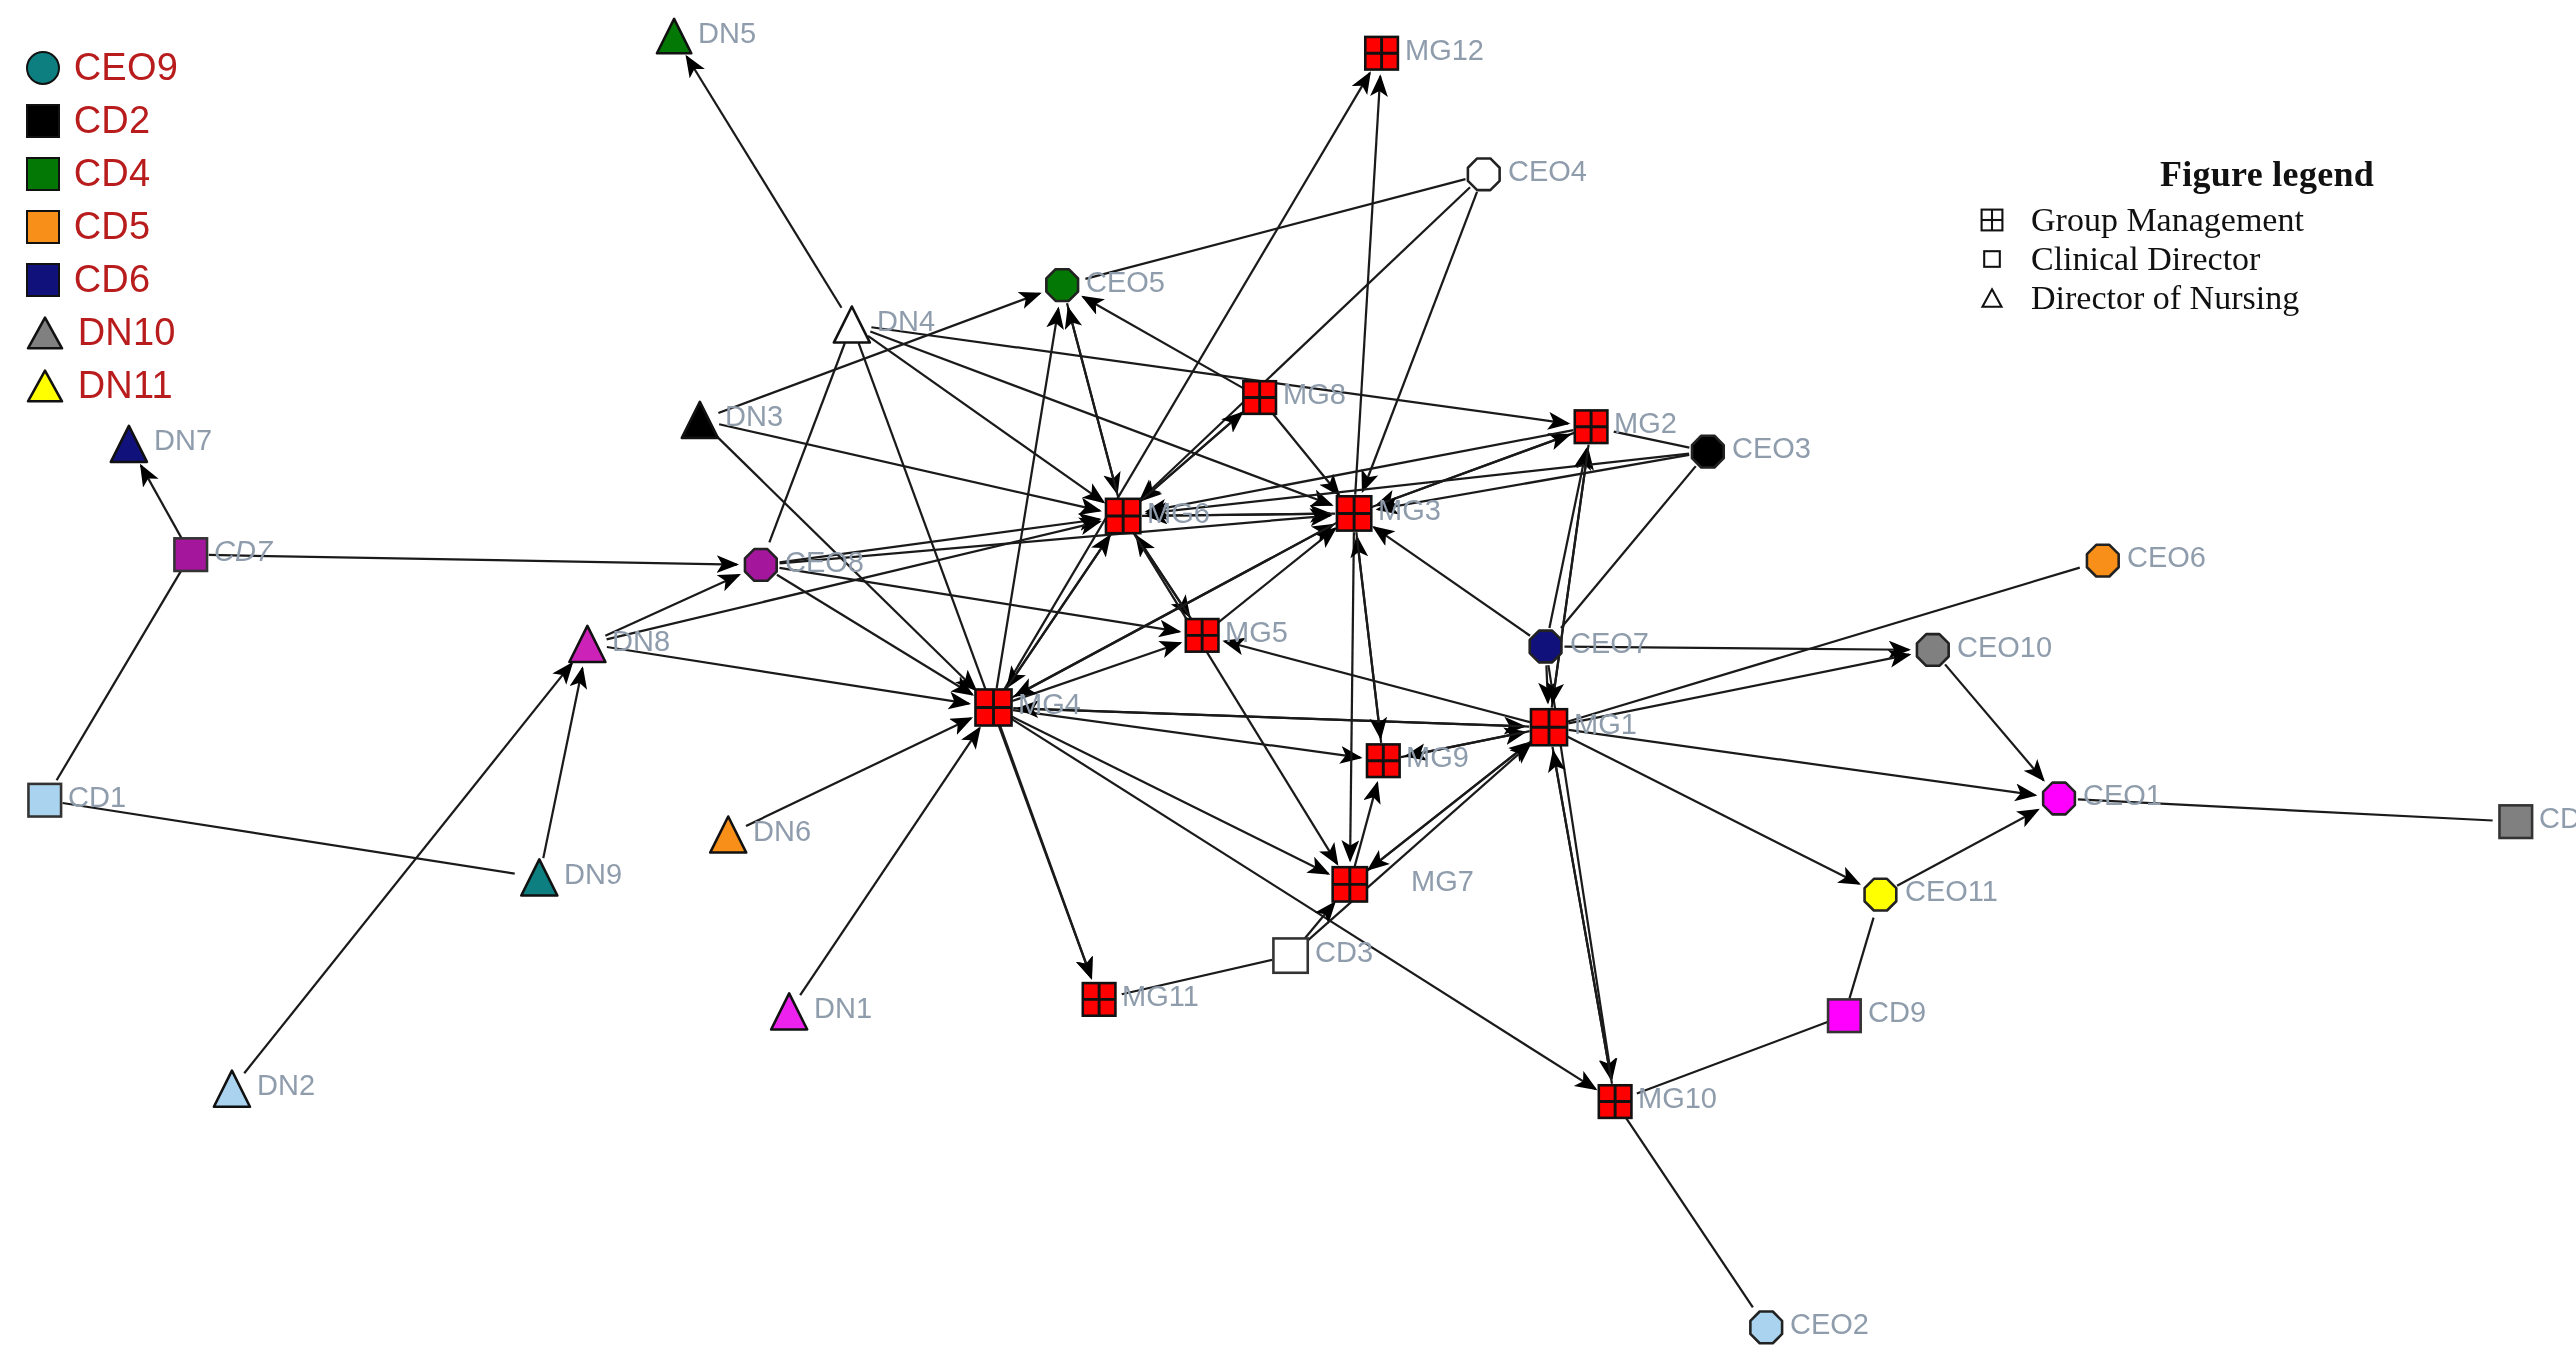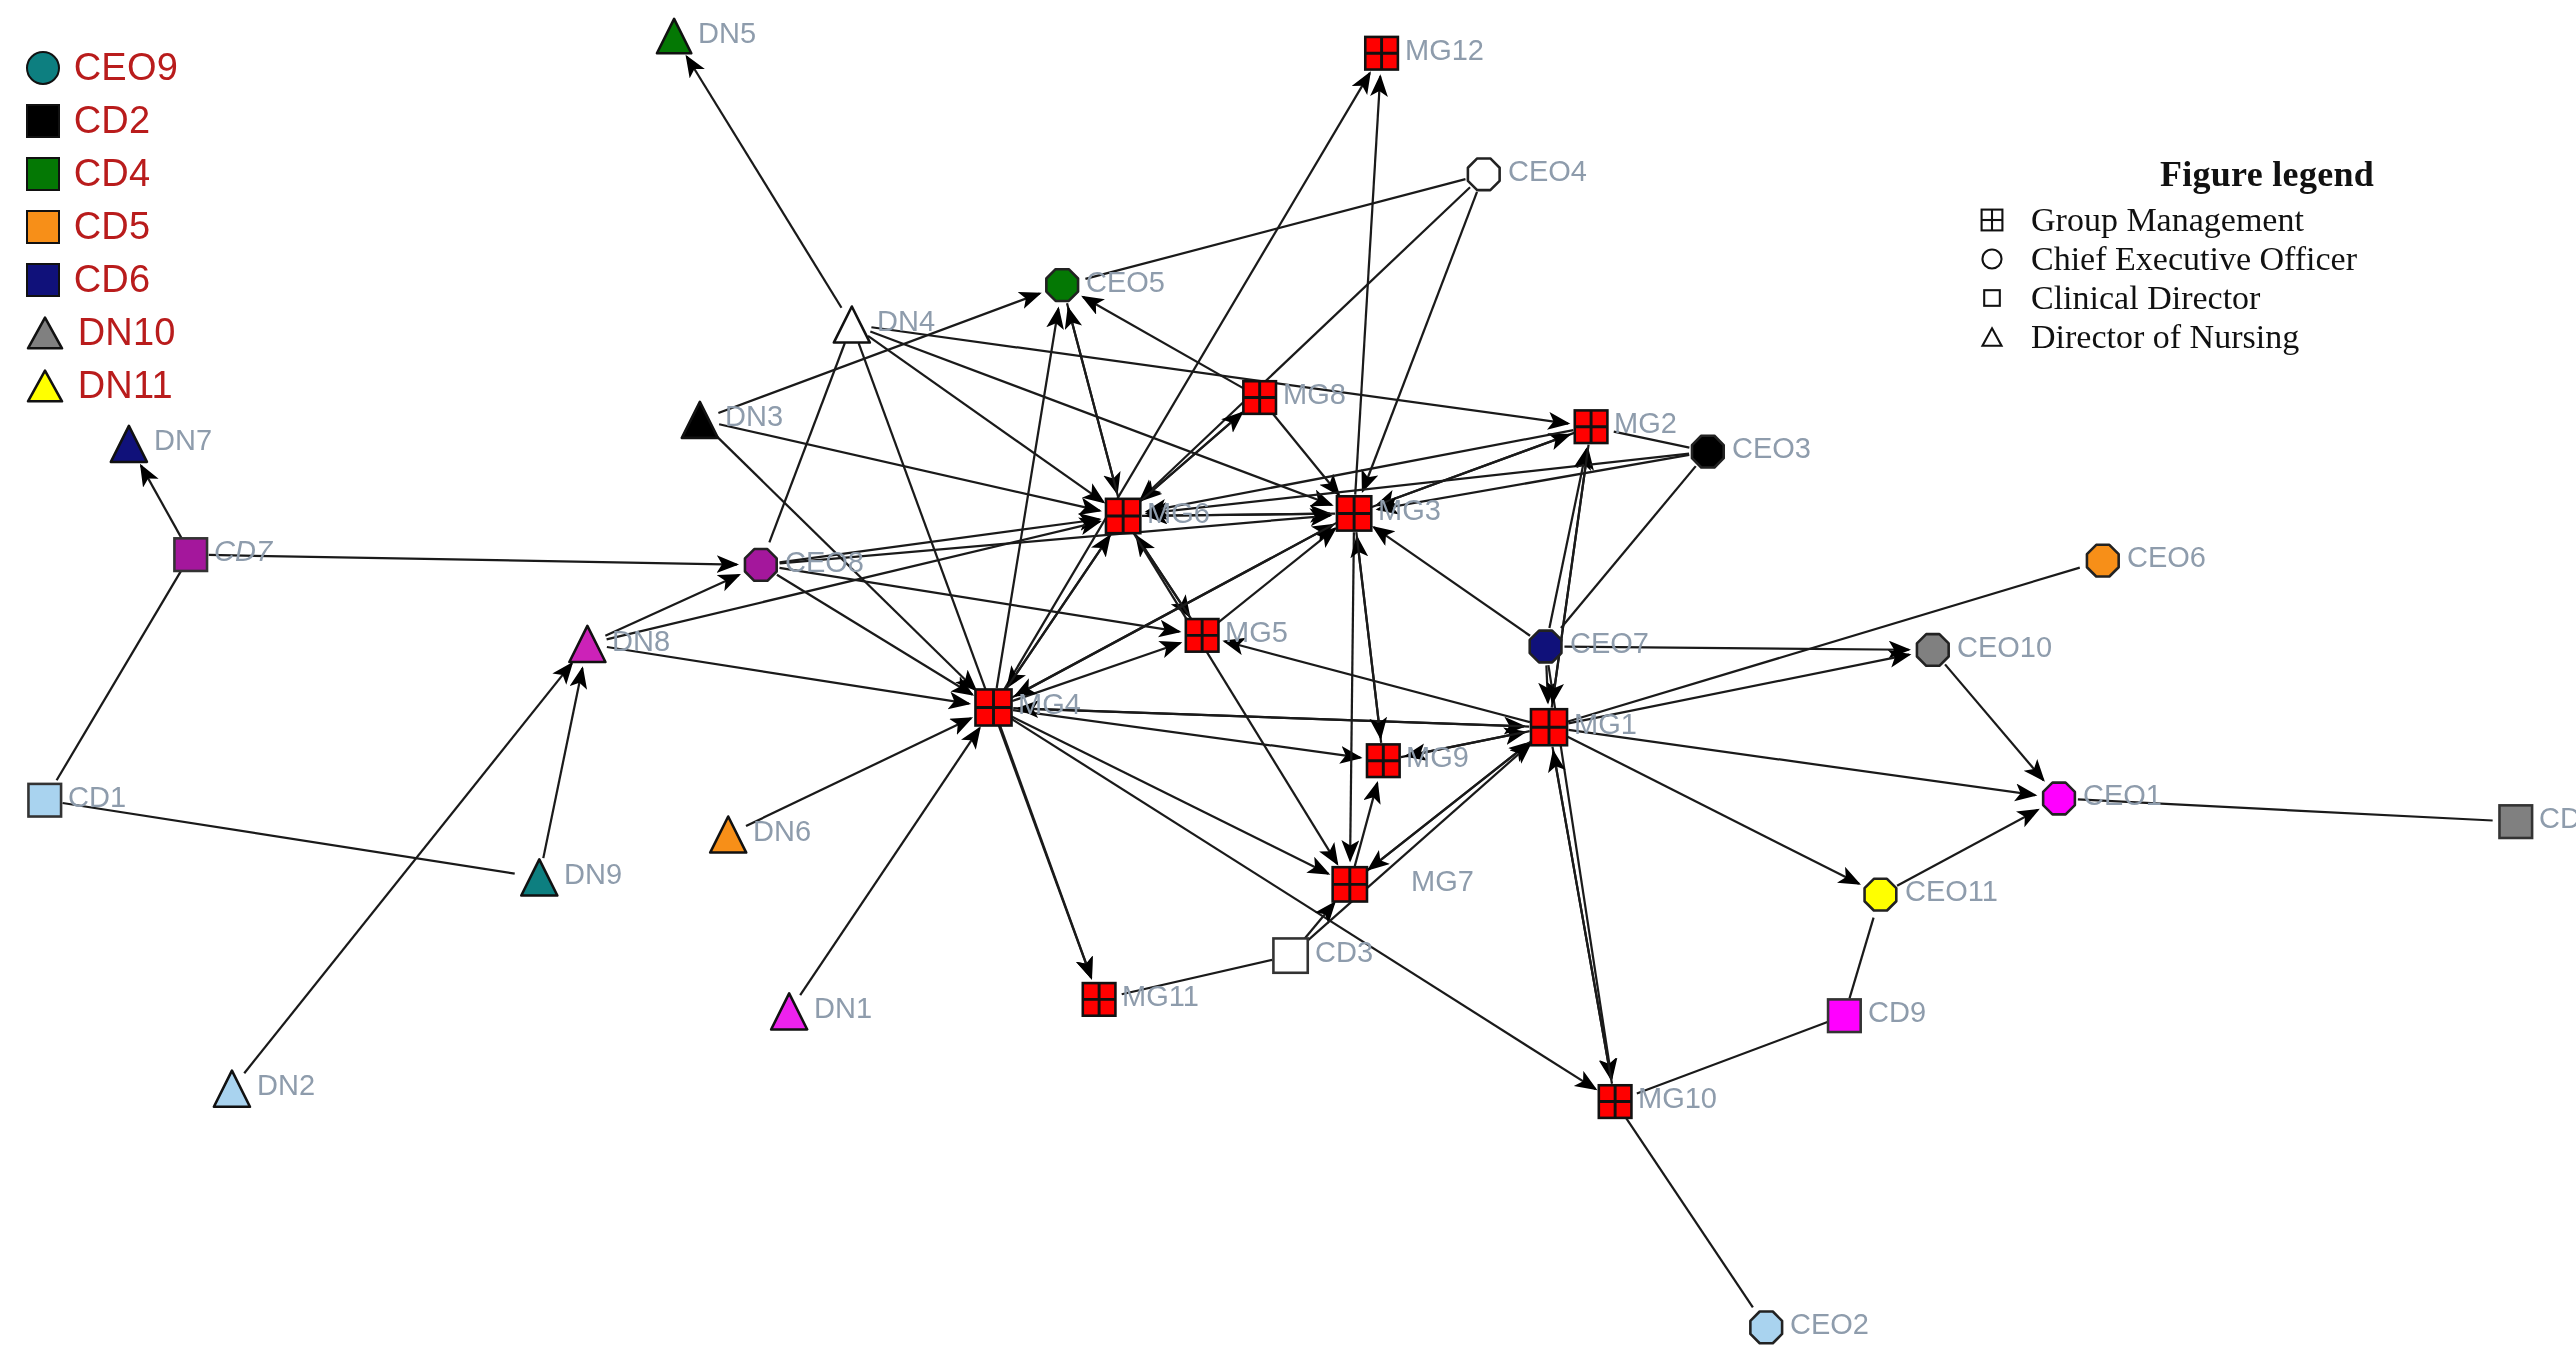--- a/index.html
+++ b/index.html
@@ -372,28 +372,20 @@
               <rect x="3" y="3" width="24" height="24" fill="none" stroke="#111" stroke-width="2.4"></rect>
               <line x1="15" y1="3" x2="15" y2="27" stroke="#111" stroke-width="2.4"></line>
               <line x1="3" y1="15" x2="27" y2="15" stroke="#111" stroke-width="2.4"></line>
             </svg>
           </div>
           <div class="fl-text">Group Management</div>
         </div>
         <div class="fl-row">
           <div class="fl-sym">
             <svg width="26" height="26" viewBox="0 0 30 30">
-              <circle cx="15" cy="15" r="11" fill="none" stroke="#111" stroke-width="2.4"></circle>
-            </svg>
-          </div>
-          <div class="fl-text">Chief Executive Officer</div>
-        </div>
-        <div class="fl-row">
-          <div class="fl-sym">
-            <svg width="26" height="26" viewBox="0 0 30 30">
               <rect x="6" y="6" width="18" height="18" fill="none" stroke="#111" stroke-width="2.4"></rect>
             </svg>
           </div>
           <div class="fl-text">Clinical Director</div>
         </div>
         <div class="fl-row">
           <div class="fl-sym">
             <svg width="26" height="26" viewBox="0 0 30 30">
               <polygon points="15,5 26,25 4,25" fill="none" stroke="#111" stroke-width="2.4"></polygon>
             </svg>

